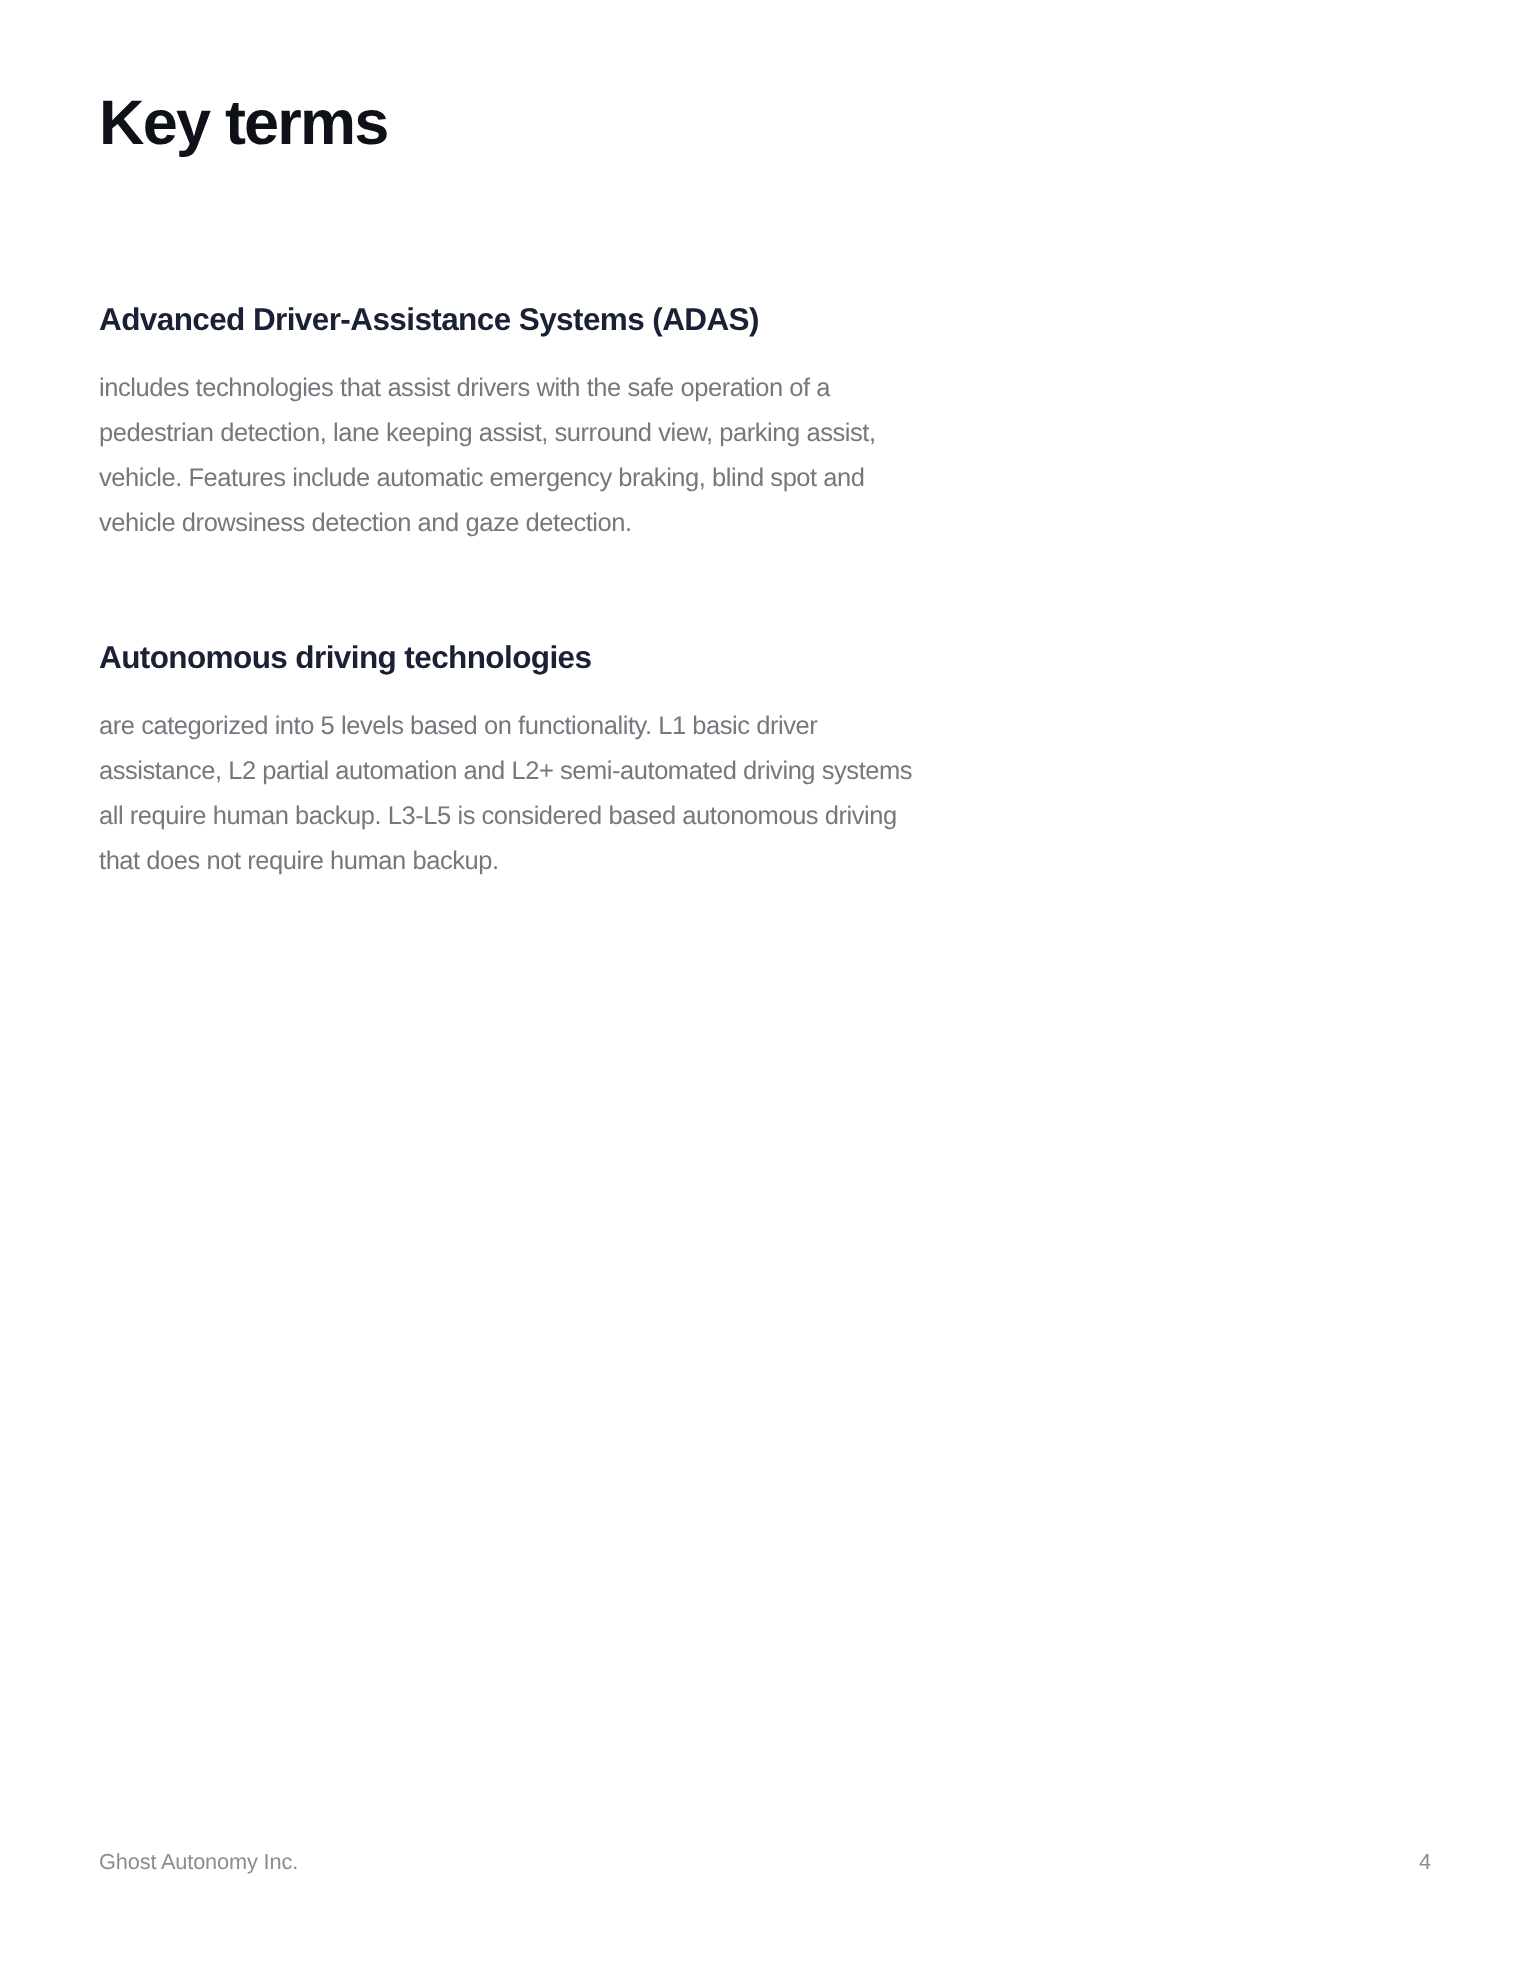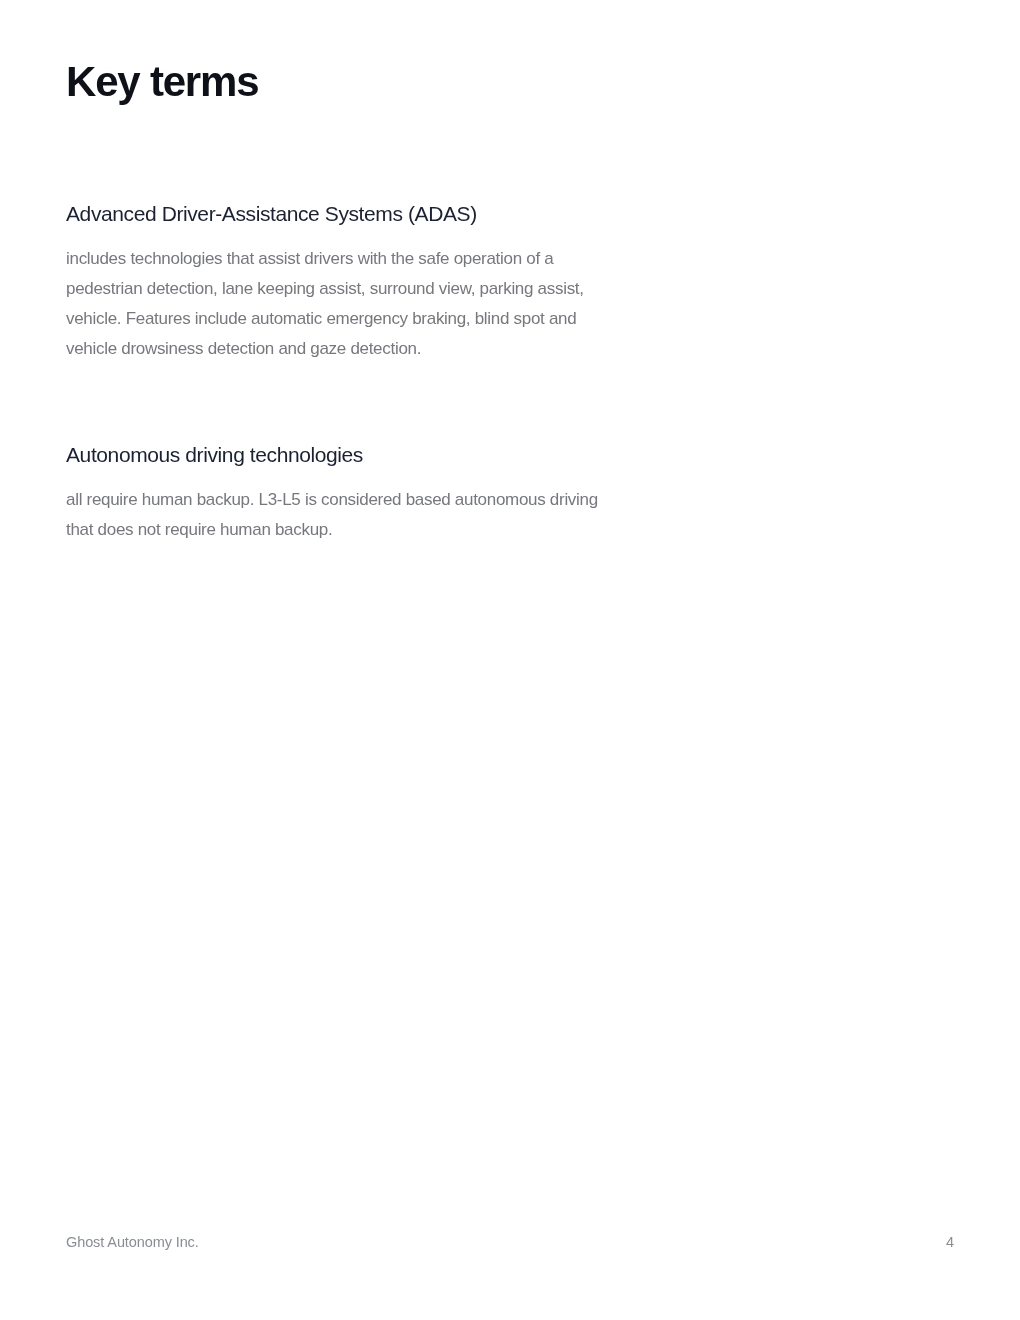--- a/index.html
+++ b/index.html
@@ -25,26 +25,26 @@
     font-weight: 700;
     letter-spacing: -1.2px;
     color: #0f1118;
   }
   .term-section {
     position: absolute;
     left: 66px;
     right: 66px;
   }
   .term-section.first  { top: 200px; }
-  .term-section.second { top: 441px; }
+  .term-section.second { top: 425px; }
   .term-heading {
     margin: 0 0 17px 0;
     font-size: 21px;
     line-height: 27px;
-    font-weight: 400;
+    font-weight: 700;
     letter-spacing: -0.4px;
     color: #1b2134;
   }
   .term-body {
     margin: 0;
     font-size: 17px;
     line-height: 30px;
     font-weight: 400;
     letter-spacing: -0.3px;
     color: #76787e;
@@ -80,20 +80,22 @@
       <span class="line">includes technologies that assist drivers with the safe operation of a</span>
       <span class="line">pedestrian detection, lane keeping assist, surround view, parking assist,</span>
       <span class="line">vehicle. Features include automatic emergency braking, blind spot and</span>
       <span class="line">vehicle drowsiness detection and gaze detection.</span>
     </p>
   </section>
 
   <section class="term-section second">
     <h2 class="term-heading">Autonomous driving technologies</h2>
     <p class="term-body">
+      <span class="line">are categorized into 5 levels based on functionality. L1 basic driver</span>
+      <span class="line">assistance, L2 partial automation and L2+ semi-automated driving systems</span>
       <span class="line">all require human backup. L3-L5 is considered based autonomous driving</span>
       <span class="line">that does not require human backup.</span>
     </p>
   </section>
 
   <footer class="footer">
     <span>Ghost Autonomy Inc.</span>
     <span>4</span>
   </footer>
 

